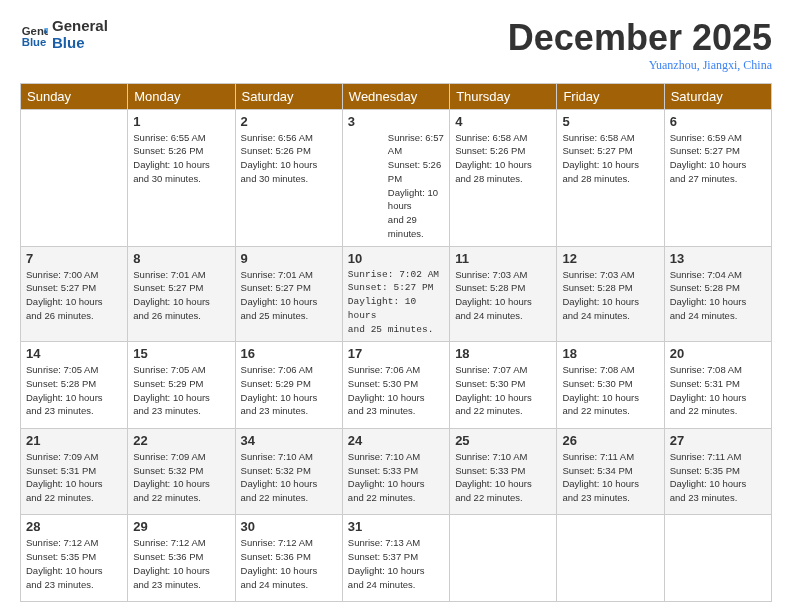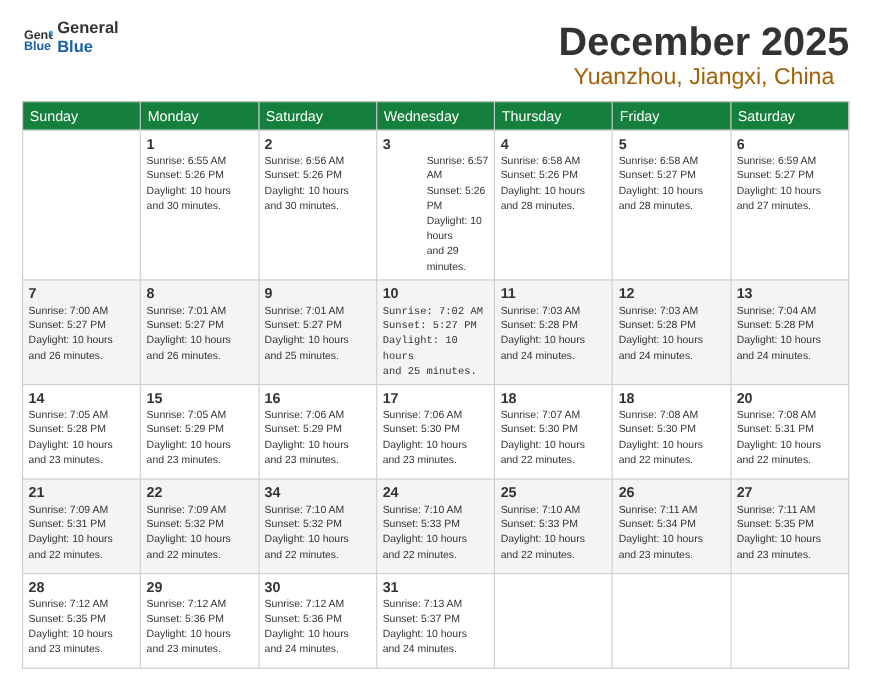--- a/index.html
+++ b/index.html
@@ -26,31 +26,32 @@
     .logo {
       display: flex;
       align-items: center;
       gap: 4px;
     }
     .logo-icon {
       width: 28px;
       height: 28px;
     }
     .title-block {
-      text-align: center;
+      text-align: right;
     }
     .month-title {
       font-size: 36px;
       font-weight: bold;
       color: #333;
       line-height: 1.1;
     }
     .subtitle {
-      font-size: 21px;
-      color: #a16207;
+      font-size: 12px;
+      color: #3b82f6;
+      font-family: Liberation Serif, serif;
     }
     .calendar {
       flex: 1;
       border: 1px solid #ccc;
       border-collapse: collapse;
       width: 100%;
       table-layout: fixed;
     }
     .calendar th {
       background-color: #2176c7;
@@ -83,21 +84,21 @@
     .empty-cell {
       background: #f9f9f9;
     }
     tr:nth-child(even) td {
       background: #f4f4f4;
     }
     tr:nth-child(odd) td {
       background: #ffffff;
     }
     .calendar thead tr th {
-      background-color: #15803d;
+      background-color: #a16207;
     }
   </style>
 </head>
 <body>
 
 <div class="page">
   <div class="header">
     <div class="logo">
       <svg class="logo-icon" viewBox="0 0 32 32">
         <text x="2" y="16" font-size="13" font-weight="bold" fill="#333" font-family="Arial">General</text>

